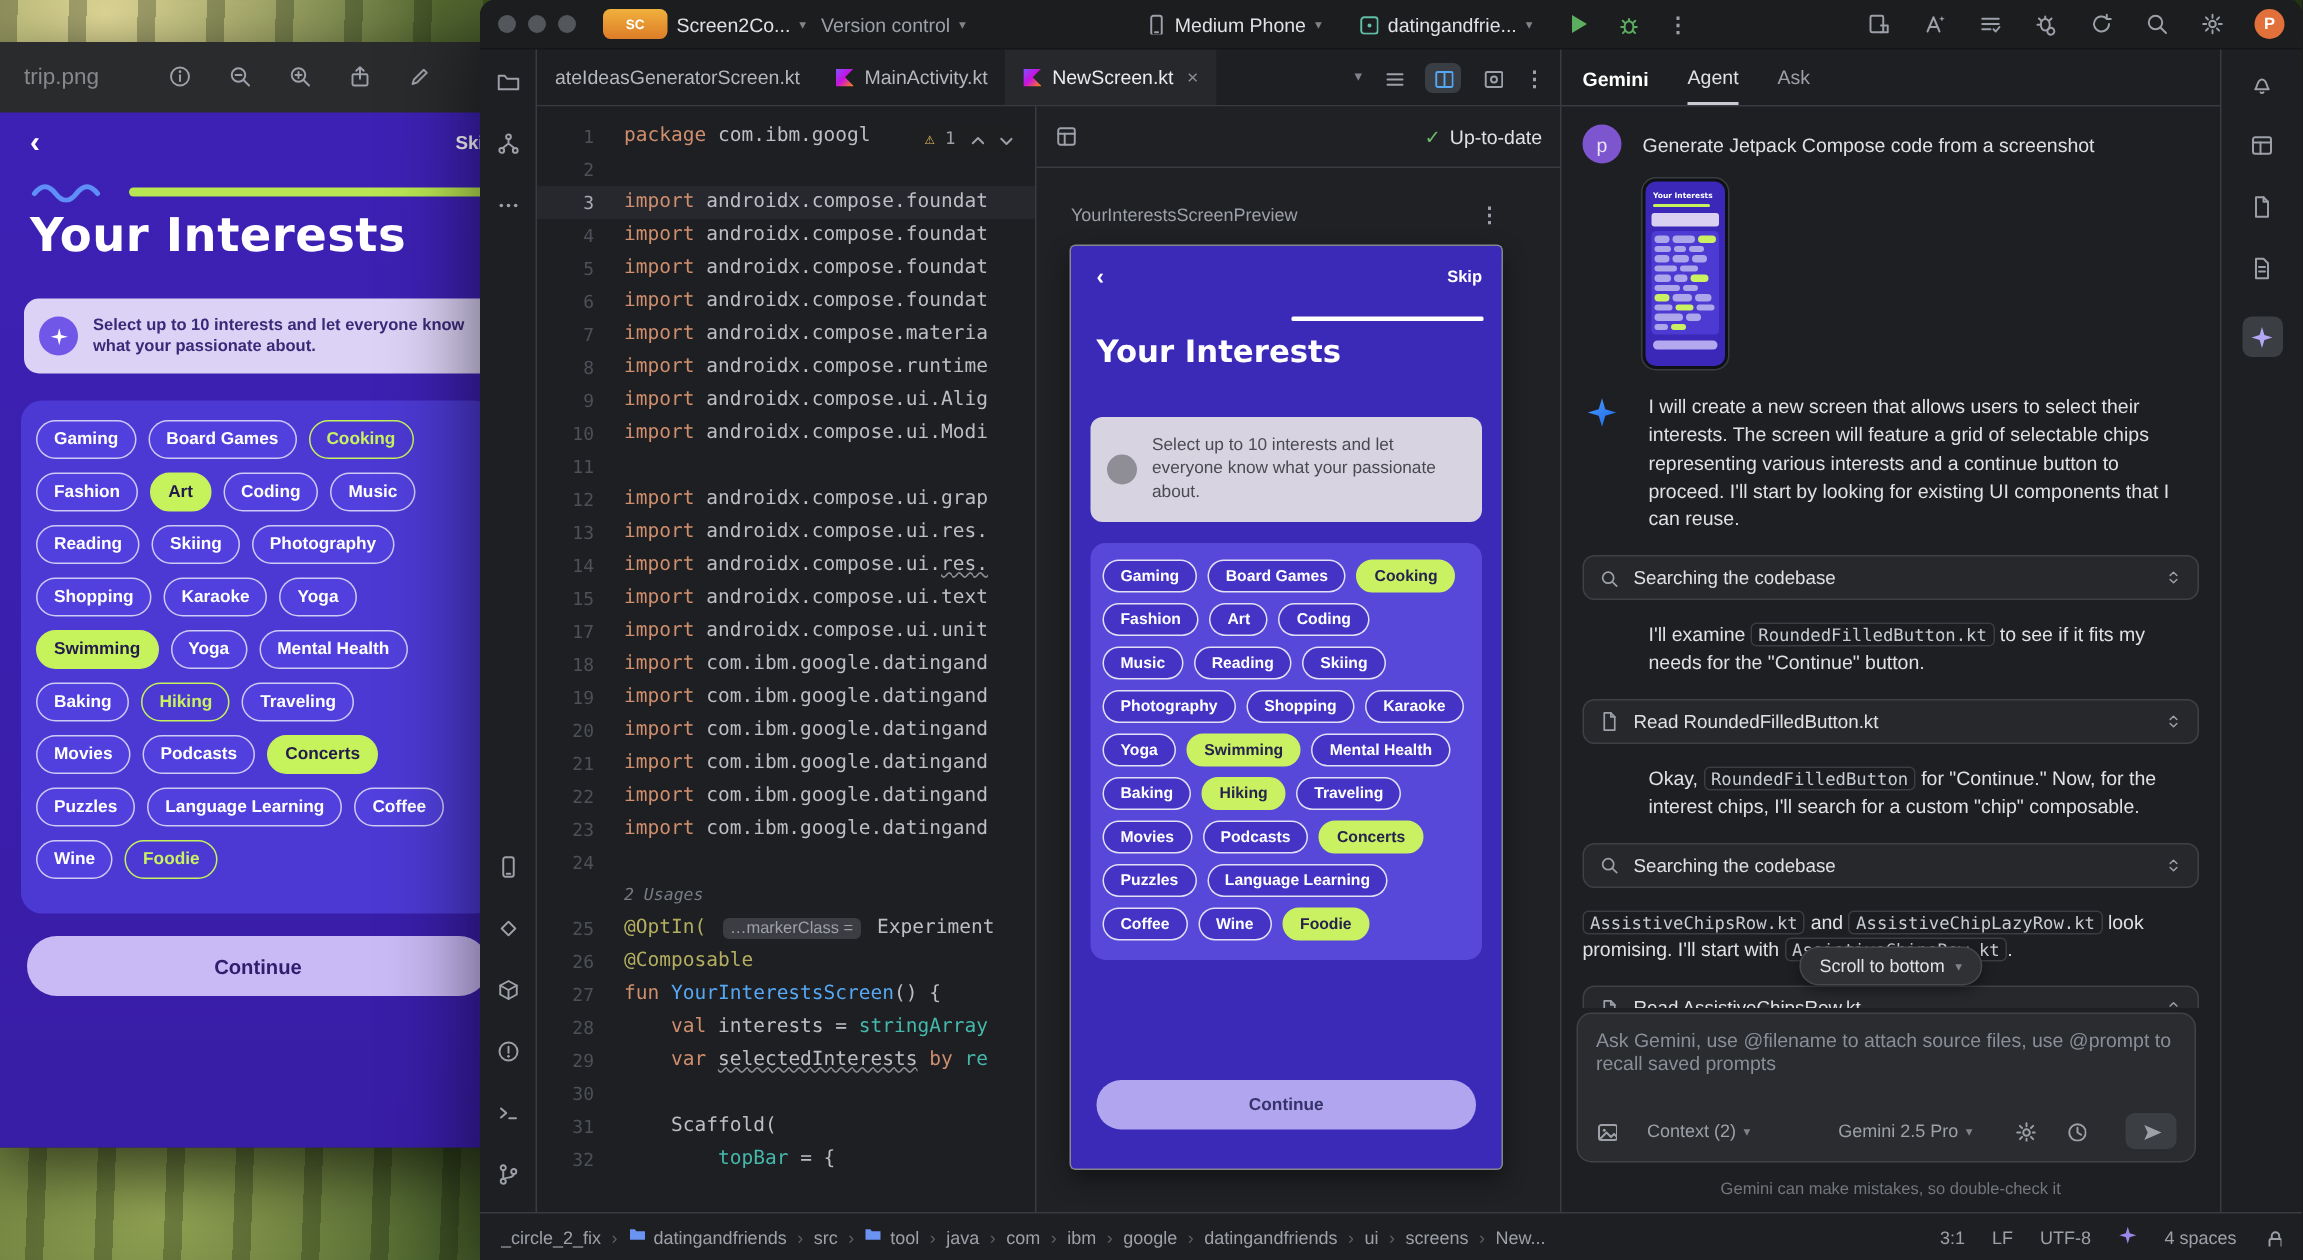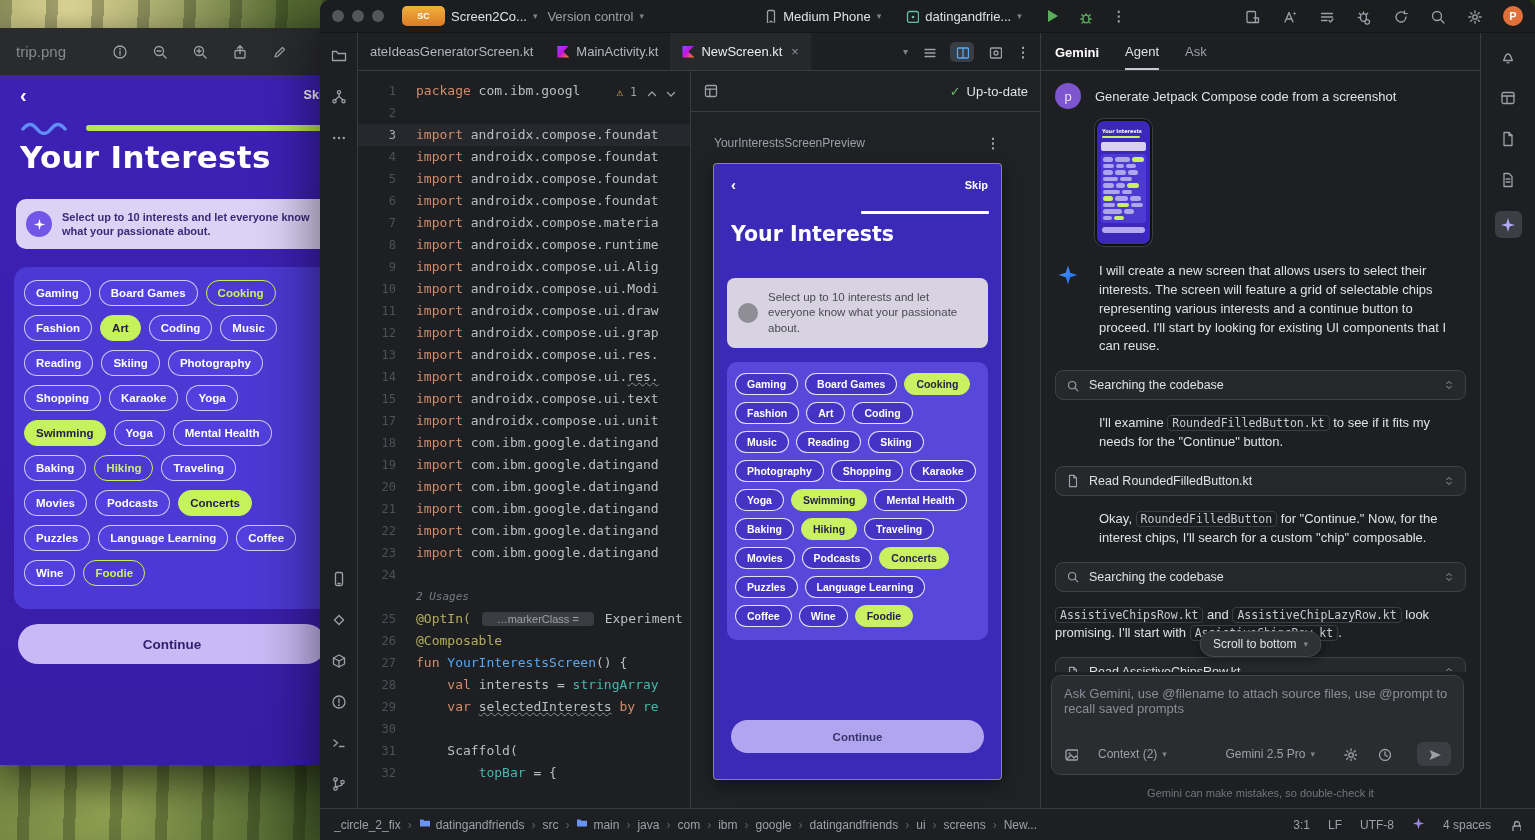--- a/index.html
+++ b/index.html
@@ -81,21 +81,21 @@
 
   
   .editor{position:absolute;left:38px;top:71px;width:332px;bottom:32px;background:var(--bg);overflow:hidden;font-family:"DejaVu Sans Mono",monospace;font-size:13px;padding-top:9px}
   .code-row{display:flex;height:22px;line-height:22px;white-space:pre}
   .code-row.current{background:#26282e}
   .gutter{width:58px;flex:none;text-align:right;padding-right:20px;color:#4d5157;font-size:12px;font-family:"DejaVu Sans Mono",monospace}
   .current .gutter{color:#a9abb3}
   .code-text{flex:1;overflow:hidden}
   .kw{color:var(--kw)} .pl{color:var(--pl)} .ann{color:var(--ann)} .fn{color:var(--fn)} .call{color:var(--call)}
   .u{text-decoration:underline;text-decoration-style:wavy;text-decoration-color:#8a8e94;text-decoration-thickness:1px}
-  .inlay{background:#3b3d42;border-radius:4px;color:#9da0a8;font-size:11px;padding:1px 15px;margin:0 3px;font-family:"Liberation Sans",sans-serif}
+  .inlay{background:#3b3d42;border-radius:4px;color:#9da0a8;font-size:11px;padding:1px 5px;margin:0 3px;font-family:"Liberation Sans",sans-serif}
   .hint-row .hint{color:#787c85;font-size:11px;font-style:italic}
   .inspect{position:absolute;right:8px;top:12px;display:flex;gap:7px;align-items:center;font-size:11.5px;color:var(--muted);background:rgba(30,31,34,.92);padding:2px 7px;border-radius:6px}
   .warnglyph{color:#e8bf6a;font-size:11px}
 
   
   .preview{position:absolute;left:370px;top:71px;width:350px;bottom:32px;border-left:1px solid var(--border);background:#1f2124}
   .pv-header{height:41px;border-bottom:1px solid var(--border);display:flex;align-items:center;padding:0 12px;font-size:13px;color:var(--text)}
   .pv-status{margin-left:auto;display:flex;align-items:center;gap:6px}
   .pv-check{color:#6cba6c;font-size:13px}
   .pv-labelrow{position:absolute;left:23px;right:40px;top:64px;display:flex;justify-content:space-between;align-items:center;color:var(--muted);font-size:12px}
@@ -427,21 +427,21 @@
           <div class="code-row"><span class="gutter">1</span><span class="code-text"><span class="kw">package</span><span class="pl"> com.ibm.googl</span></span></div>
           <div class="code-row"><span class="gutter">2</span><span class="code-text"></span></div>
           <div class="code-row current"><span class="gutter">3</span><span class="code-text"><span class="kw">import</span><span class="pl"> androidx.compose.foundat</span></span></div>
           <div class="code-row"><span class="gutter">4</span><span class="code-text"><span class="kw">import</span><span class="pl"> androidx.compose.foundat</span></span></div>
           <div class="code-row"><span class="gutter">5</span><span class="code-text"><span class="kw">import</span><span class="pl"> androidx.compose.foundat</span></span></div>
           <div class="code-row"><span class="gutter">6</span><span class="code-text"><span class="kw">import</span><span class="pl"> androidx.compose.foundat</span></span></div>
           <div class="code-row"><span class="gutter">7</span><span class="code-text"><span class="kw">import</span><span class="pl"> androidx.compose.materia</span></span></div>
           <div class="code-row"><span class="gutter">8</span><span class="code-text"><span class="kw">import</span><span class="pl"> androidx.compose.runtime</span></span></div>
           <div class="code-row"><span class="gutter">9</span><span class="code-text"><span class="kw">import</span><span class="pl"> androidx.compose.ui.Alig</span></span></div>
           <div class="code-row"><span class="gutter">10</span><span class="code-text"><span class="kw">import</span><span class="pl"> androidx.compose.ui.Modi</span></span></div>
-          <div class="code-row"><span class="gutter">11</span><span class="code-text"><span class="kw">import</span><span class="pl"> androidx.compose.ui.draw</span></span></div>
+          <div class="code-row"><span class="gutter">11</span></div>
           <div class="code-row"><span class="gutter">12</span><span class="code-text"><span class="kw">import</span><span class="pl"> androidx.compose.ui.grap</span></span></div>
           <div class="code-row"><span class="gutter">13</span><span class="code-text"><span class="kw">import</span><span class="pl"> androidx.compose.ui.res.</span></span></div>
           <div class="code-row"><span class="gutter">14</span><span class="code-text"><span class="kw">import</span><span class="pl"> androidx.compose.ui.</span><span class="pl u">res.</span></span></div>
           <div class="code-row"><span class="gutter">15</span><span class="code-text"><span class="kw">import</span><span class="pl"> androidx.compose.ui.text</span></span></div>
           <div class="code-row"><span class="gutter">17</span><span class="code-text"><span class="kw">import</span><span class="pl"> androidx.compose.ui.unit</span></span></div>
           <div class="code-row"><span class="gutter">18</span><span class="code-text"><span class="kw">import</span><span class="pl"> com.ibm.google.datingand</span></span></div>
           <div class="code-row"><span class="gutter">19</span><span class="code-text"><span class="kw">import</span><span class="pl"> com.ibm.google.datingand</span></span></div>
           <div class="code-row"><span class="gutter">20</span><span class="code-text"><span class="kw">import</span><span class="pl"> com.ibm.google.datingand</span></span></div>
           <div class="code-row"><span class="gutter">21</span><span class="code-text"><span class="kw">import</span><span class="pl"> com.ibm.google.datingand</span></span></div>
           <div class="code-row"><span class="gutter">22</span><span class="code-text"><span class="kw">import</span><span class="pl"> com.ibm.google.datingand</span></span></div>
@@ -741,21 +741,21 @@
           </span>
           <span class="bc-sep">›</span>
           <span class="bc-item">
             <span>src</span>
           </span>
           <span class="bc-sep">›</span>
           <span class="bc-item">
             <span><svg width="12" height="12" viewBox="0 0 12 12">
                 <path d="M1 2.5h3.2l1 1.3H11v5.7H1z" fill="#6a93f2"></path>
               </svg></span>
-            <span>main</span>
+            <span>tool</span>
           </span>
           <span class="bc-sep">›</span>
           <span class="bc-item">
             <span>java</span>
           </span>
           <span class="bc-sep">›</span>
           <span class="bc-item">
             <span>com</span>
           </span>
           <span class="bc-sep">›</span>

